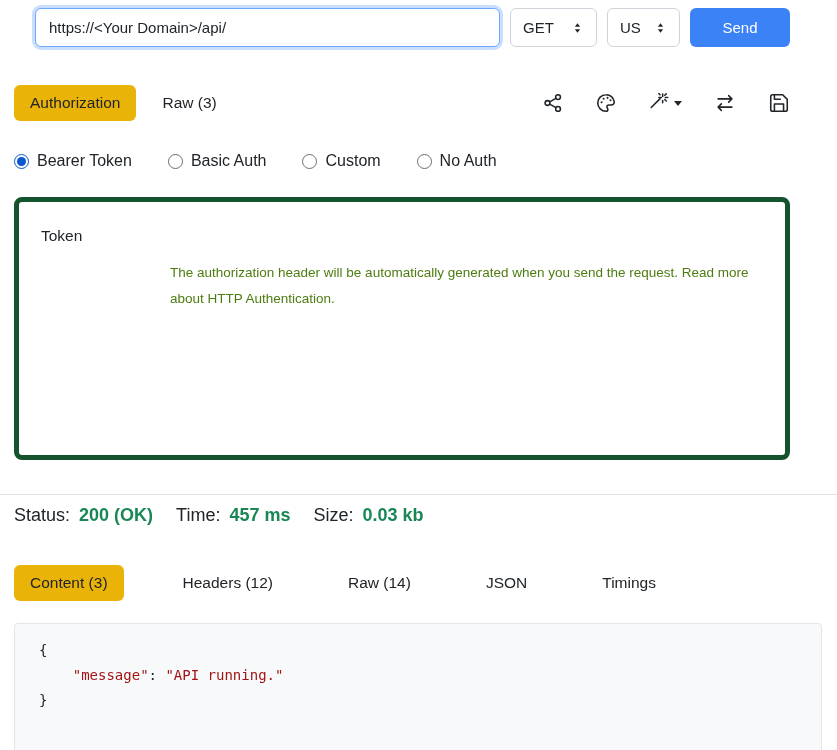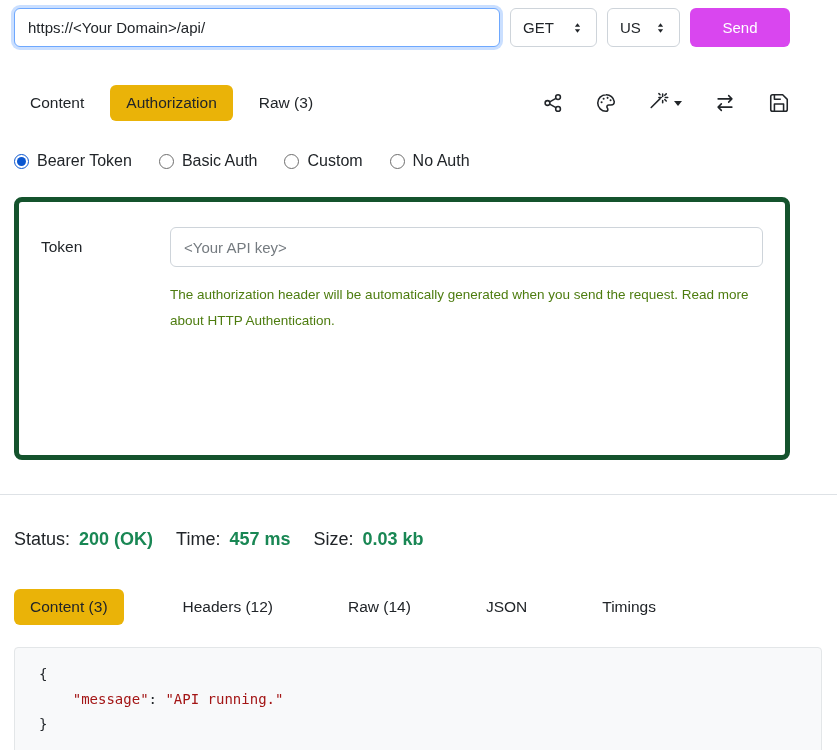--- a/index.html
+++ b/index.html
@@ -11,52 +11,53 @@
     padding: 8px 15px 0 14px;
   }
 
   
   .top-row { display: flex; gap: 10px; margin-right: 32px; align-items: center; }
   .url-input {
     flex: 1; height: 39px; border: 1px solid #6ea8fe; border-radius: 6px;
     padding: 0 13px; font-size: 15px; color: #212529; outline: none;
     box-shadow: 0 0 0 3px rgba(13,110,253,.22);
     font-family: "Liberation Sans", sans-serif;
+    margin-left: 21px;
   }
   .select-box {
     display: inline-flex; align-items: center; justify-content: space-between;
     gap: 7px; height: 39px; padding: 0 12px;
     border: 1px solid #ced4da; border-radius: 6px; background: #fff;
     font-size: 15px; cursor: pointer; flex: 0 0 auto;
   }
   .select-method { min-width: 87px; }
   .select-region { min-width: 73px; }
   .send-btn {
     flex: 0 0 auto; width: 100px; height: 39px; border: none; border-radius: 6px;
-    background: #d946ef; color: #fff; font-size: 15px; cursor: pointer;
+    background: #3b82f6; color: #fff; font-size: 15px; cursor: pointer;
     font-family: "Liberation Sans", sans-serif;
   }
 
   
   .tab-row { margin-top: 38px; margin-right: 32px; display: flex; align-items: center; }
   .tab {
     padding: 9px 16px; font-size: 15.5px; border-radius: 6px; cursor: pointer;
     white-space: nowrap; margin-right: 10px;
   }
   .tab.active { background: #eab308; }
   .toolbar { margin-left: auto; display: flex; align-items: center; gap: 31px; }
   .tool-btn { display: inline-flex; align-items: center; cursor: pointer; gap: 4px; }
   .caret-down {
     width: 0; height: 0; display: inline-block;
     border-left: 4px solid transparent; border-right: 4px solid transparent;
     border-top: 5px solid #212529;
   }
 
   
-  .radio-row { margin-top: 31px; display: flex; align-items: center; gap: 27px; font-size: 16px; }
+  .radio-row { margin-top: 31px; display: flex; align-items: center; gap: 36px; font-size: 16px; }
   .auth-option { display: inline-flex; align-items: center; cursor: pointer; }
   .radio {
     width: 15px; height: 15px; border-radius: 50%;
     border: 1.5px solid #6e6e6e; margin-right: 8px; position: relative; background: #fff;
     flex: 0 0 auto;
   }
   .radio.checked { border-color: #0b57d0; }
   .radio.checked::after {
     content: ""; position: absolute; inset: 2px; border-radius: 50%; background: #0b57d0;
   }
@@ -76,21 +77,21 @@
   .token-input::placeholder { color: #757b80; opacity: 1; }
   .help-text {
     margin-left: 129px; margin-top: 15px; max-width: 600px;
     font-size: 13.5px; line-height: 1.9; color: #4d7c0f;
   }
 
   
   .divider { border: 0; border-top: 1px solid #dee2e6; margin: 34px -15px 0 -14px; }
 
   
-  .status-row { margin-top: 34px; display: flex; align-items: baseline; font-size: 18px; }
+  .status-row { margin-top: 10px; display: flex; align-items: baseline; font-size: 18px; }
   .status-row .lbl { margin-right: 9px; }
   .status-row .val { color: #198754; font-weight: 700; margin-right: 23px; }
 
   
   .resp-tab-row { margin-top: 39px; display: flex; align-items: center; gap: 33px; }
 
   
   .code-box {
     margin-top: 22px; height: 130px;
     background: #f8f9fa; border: 1px solid #e3e6e8; border-radius: 4px;
@@ -123,21 +124,20 @@
       <svg width="13" height="14" viewBox="0 0 16 16" fill="#212529">
         <path d="M8 2.2 11.2 6.6H4.8z"></path>
           <path d="M8 13.8 4.8 9.4h6.4z"></path>
       </svg>
     </span>
   </div>
   <button class="send-btn">Send</button>
 </div>
 
 <div class="tab-row">
-  <div class="tab">Content</div>
   <div class="tab active">Authorization</div>
   <div class="tab">Raw (3)</div>
 
   <div class="toolbar">
     <span class="tool-btn">
       <svg width="22" height="22" viewBox="0 0 24 24" fill="none" stroke="#212529" stroke-width="1.7">
         <circle cx="6" cy="12" r="2.6"></circle>
           <circle cx="17.5" cy="5.5" r="2.6"></circle>
           <circle cx="17.5" cy="18.5" r="2.6"></circle>
         <line x1="8.4" y1="10.7" x2="15.2" y2="6.9"></line>
@@ -191,21 +191,20 @@
   </span>
   <span class="auth-option">
     <span class="radio"></span>
     <span>No Auth</span>
   </span>
 </div>
 
 <div class="panel">
   <div class="panel-row">
     <div class="token-label">Token</div>
-    <input class="token-input" type="text" placeholder="&lt;Your API key&gt;" style="">
   </div>
   <div class="help-text">The authorization header will be automatically generated when you send the request. Read more about HTTP Authentication.</div>
 </div>
 
 <hr class="divider">
 
 <div class="status-row">
   <span class="lbl">Status:</span>
   <span class="val">200 (OK)</span>
   <span class="lbl">Time:</span>

